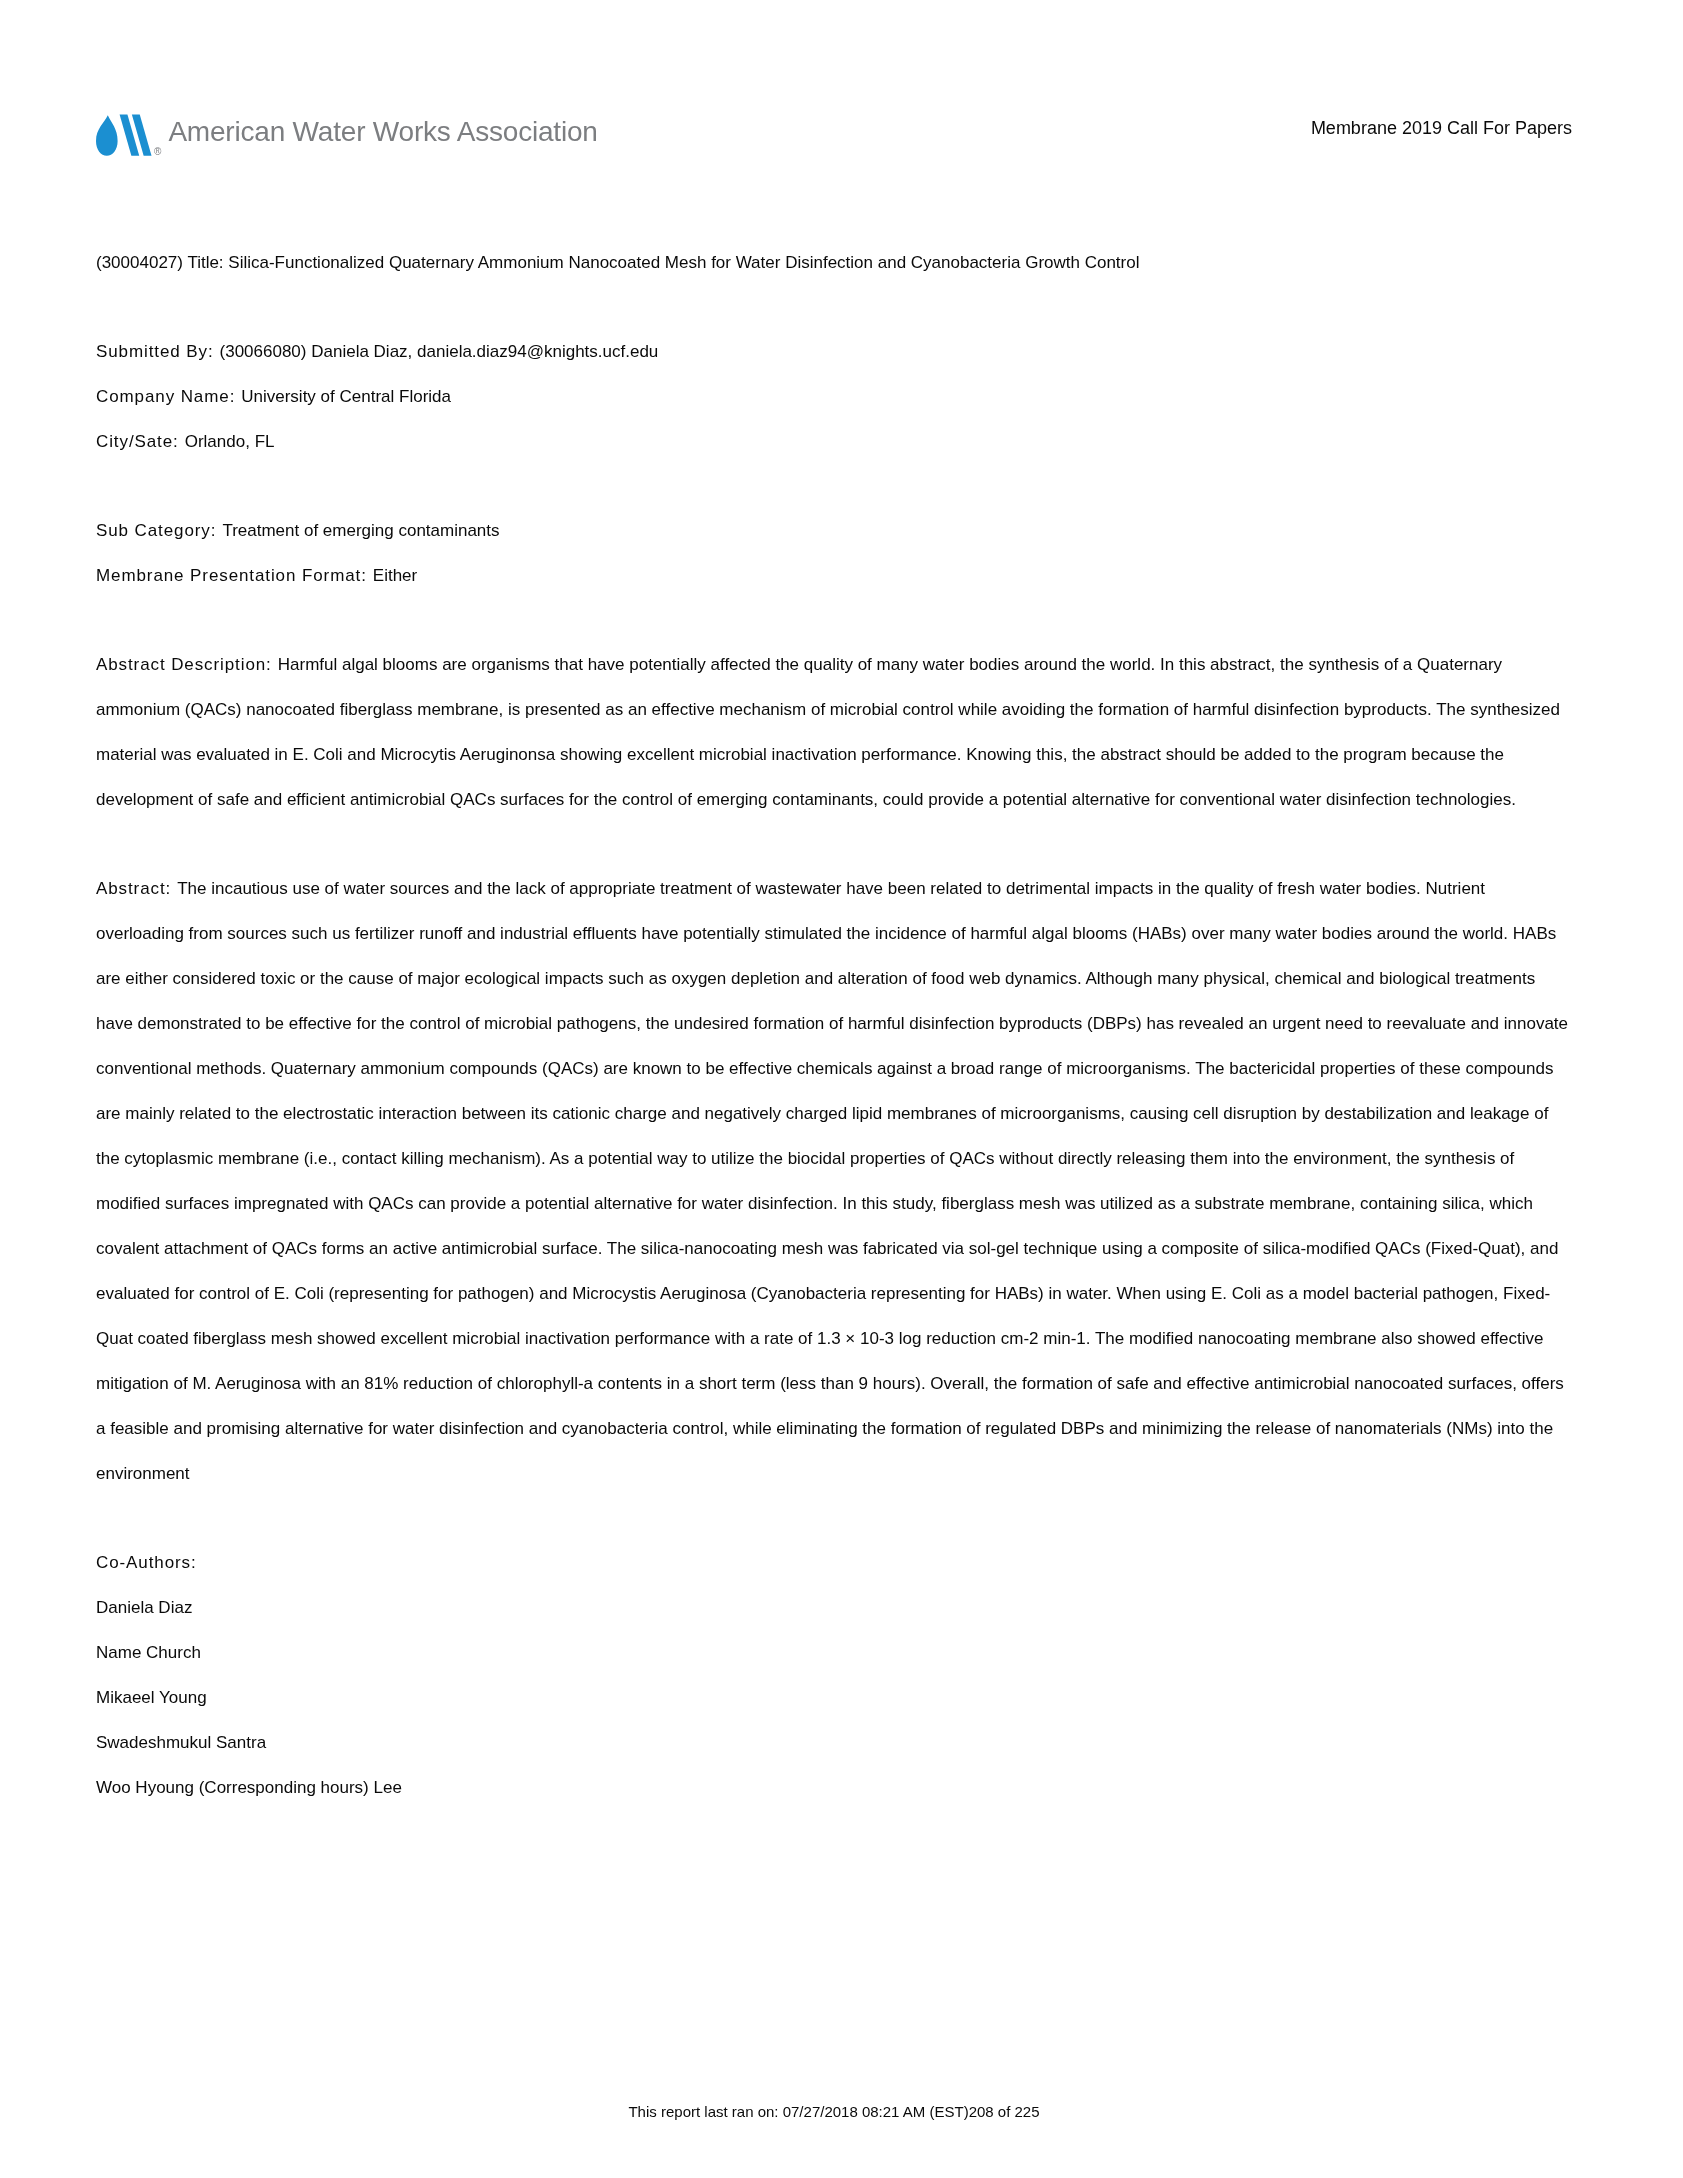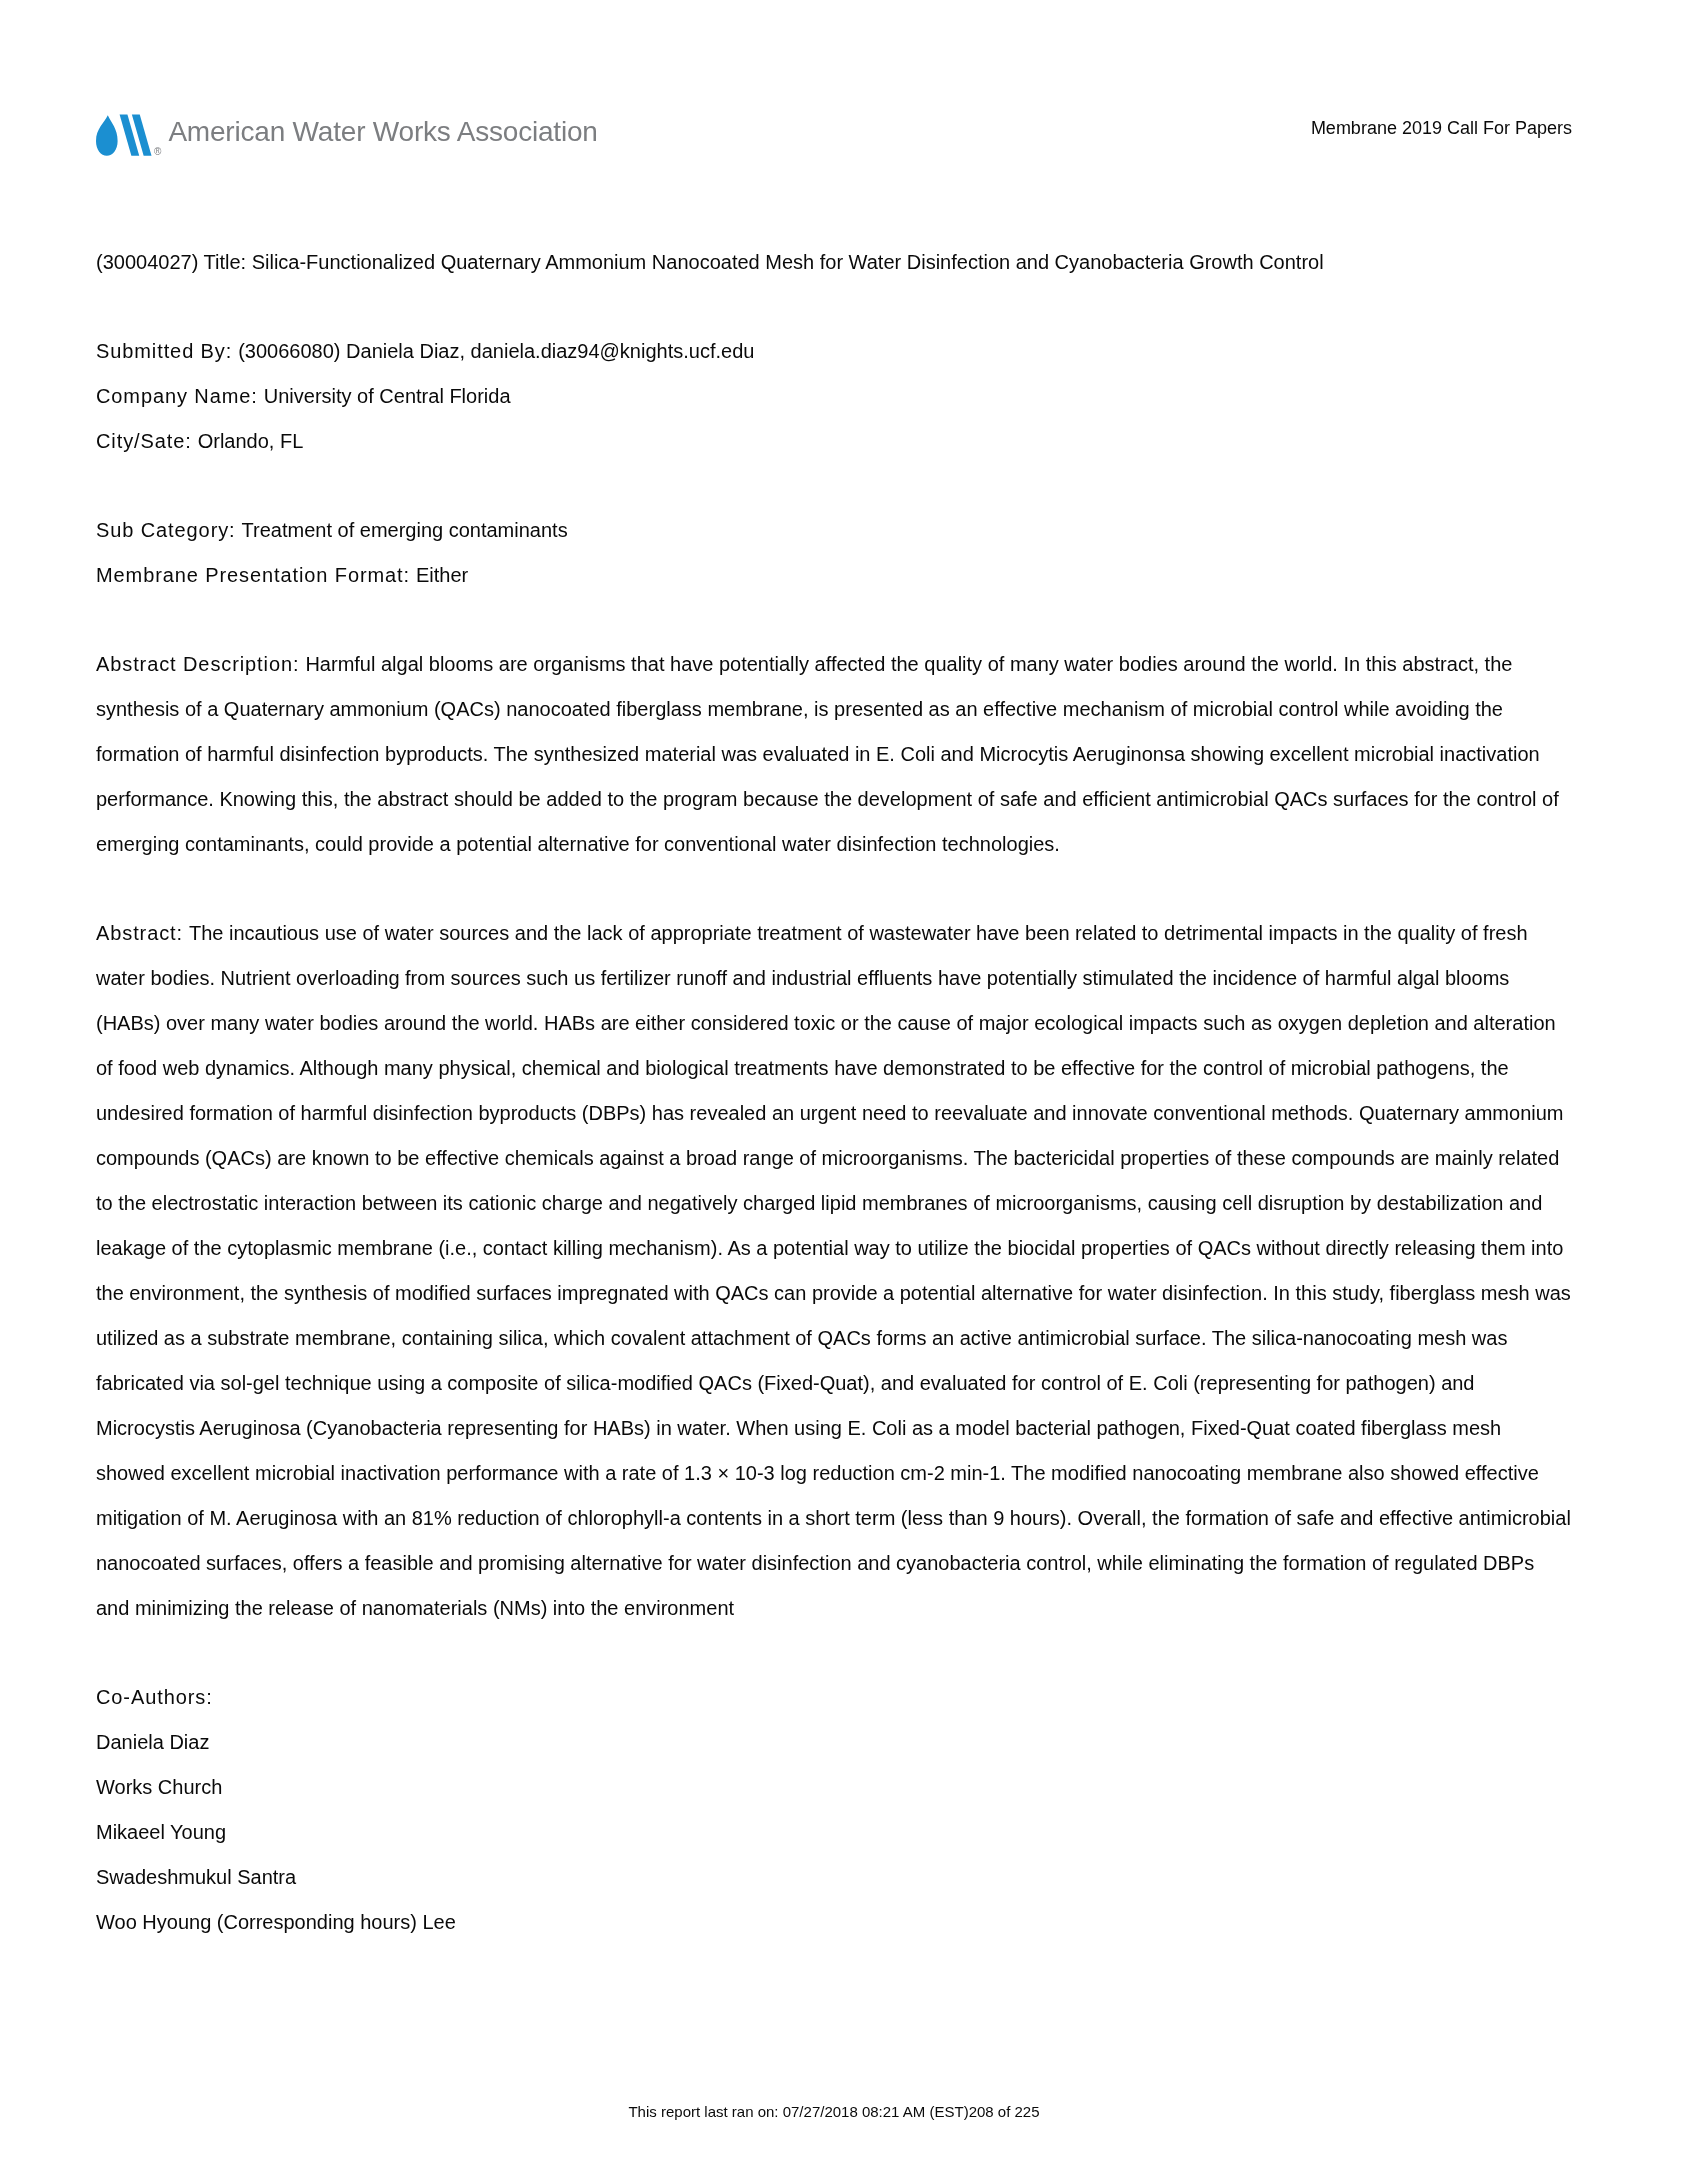--- a/index.html
+++ b/index.html
@@ -48,21 +48,21 @@
     white-space: nowrap;
   }
   .report-title {
     font-size: 18px;
     margin-top: 4px;
     white-space: nowrap;
   }
 
   
   .doc-body {
-    font-size: 20px;
+    font-size: 17px;
     line-height: 45px;
   }
   .title-line { margin-top: 82px; }
   .block { margin-top: 44px; }
   .field-label { letter-spacing: 0.9px; margin-right: 6px; }
   .para { text-align: left; }
 
   
   .footer {
     position: absolute;
@@ -123,21 +123,21 @@
       <span class="field-label">Abstract Description:</span><span>Harmful algal blooms are organisms that have potentially affected the quality of many water bodies around the world. In this abstract, the synthesis of a Quaternary ammonium (QACs) nanocoated fiberglass membrane, is presented as an effective mechanism of microbial control while avoiding the formation of harmful disinfection byproducts. The synthesized material was evaluated in E. Coli and Microcytis Aeruginonsa showing excellent microbial inactivation performance. Knowing this, the abstract should be added to the program because the development of safe and efficient antimicrobial QACs surfaces for the control of emerging contaminants, could provide a potential alternative for conventional water disinfection technologies.</span>
     </div>
 
     <div class="block para">
       <span class="field-label">Abstract:</span><span>The incautious use of water sources and the lack of appropriate treatment of wastewater have been related to detrimental impacts in the quality of fresh water bodies. Nutrient overloading from sources such us fertilizer runoff and industrial effluents have potentially stimulated the incidence of harmful algal blooms (HABs) over many water bodies around the world. HABs are either considered toxic or the cause of major ecological impacts such as oxygen depletion and alteration of food web dynamics. Although many physical, chemical and biological treatments have demonstrated to be effective for the control of microbial pathogens, the undesired formation of harmful disinfection byproducts (DBPs) has revealed an urgent need to reevaluate and innovate conventional methods. Quaternary ammonium compounds (QACs) are known to be effective chemicals against a broad range of microorganisms. The bactericidal properties of these compounds are mainly related to the electrostatic interaction between its cationic charge and negatively charged lipid membranes of microorganisms, causing cell disruption by destabilization and leakage of the cytoplasmic membrane (i.e., contact killing mechanism). As a potential way to utilize the biocidal properties of QACs without directly releasing them into the environment, the synthesis of modified surfaces impregnated with QACs can provide a potential alternative for water disinfection. In this study, fiberglass mesh was utilized as a substrate membrane, containing silica, which covalent attachment of QACs forms an active antimicrobial surface. The silica-nanocoating mesh was fabricated via sol-gel technique using a composite of silica-modified QACs (Fixed-Quat), and evaluated for control of E. Coli (representing for pathogen) and Microcystis Aeruginosa (Cyanobacteria representing for HABs) in water. When using E. Coli as a model bacterial pathogen, Fixed-Quat coated fiberglass mesh showed excellent microbial inactivation performance with a rate of 1.3 × 10-3 log reduction cm-2 min-1. The modified nanocoating membrane also showed effective mitigation of M. Aeruginosa with an 81% reduction of chlorophyll-a contents in a short term (less than 9 hours). Overall, the formation of safe and effective antimicrobial nanocoated surfaces, offers a feasible and promising alternative for water disinfection and cyanobacteria control, while eliminating the formation of regulated DBPs and minimizing the release of nanomaterials (NMs) into the environment</span>
     </div>
 
     <div class="block">
       <div class="field-label">Co-Authors:</div>
       <div>Daniela Diaz</div>
-      <div>Works Church</div>
+      <div>Name Church</div>
       <div>Mikaeel Young</div>
       <div>Swadeshmukul Santra</div>
       <div>Woo Hyoung (Corresponding hours) Lee</div>
     </div>
 
   </div>
 
   <div class="footer">
     <span>This report last ran on: 07/27/2018 08:21 AM (EST)</span>
     <span>208 of 225</span>

